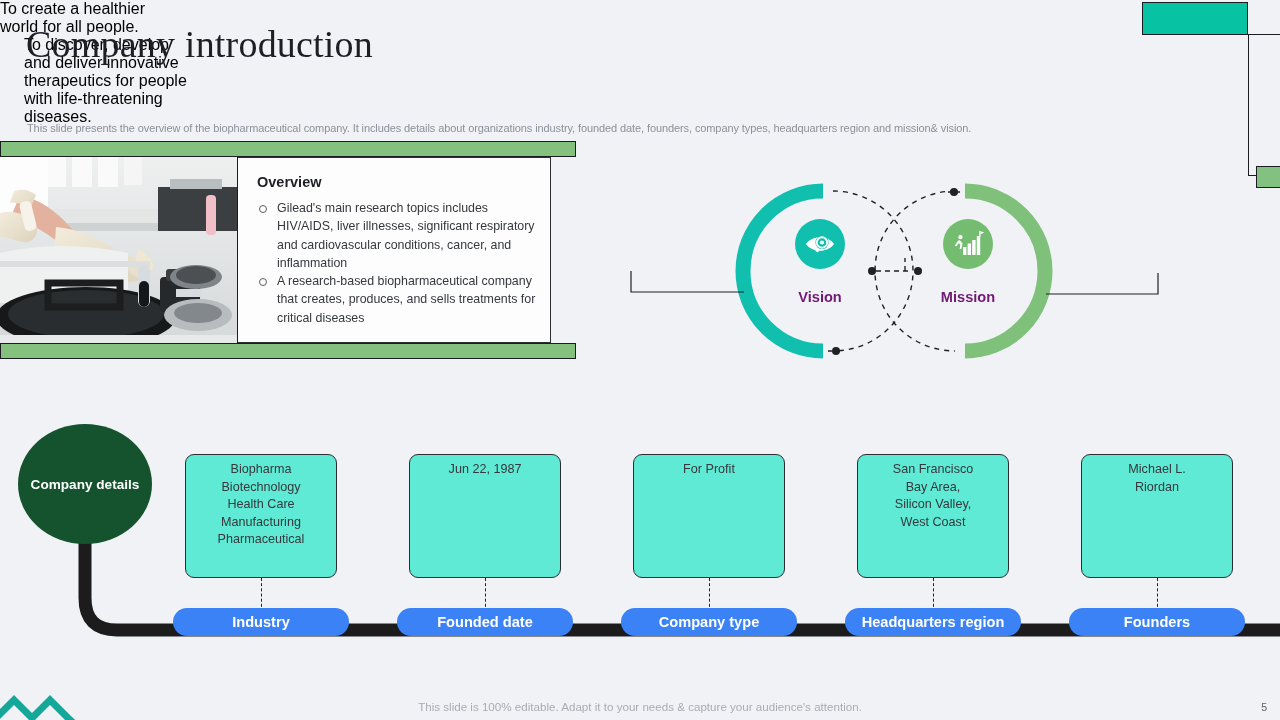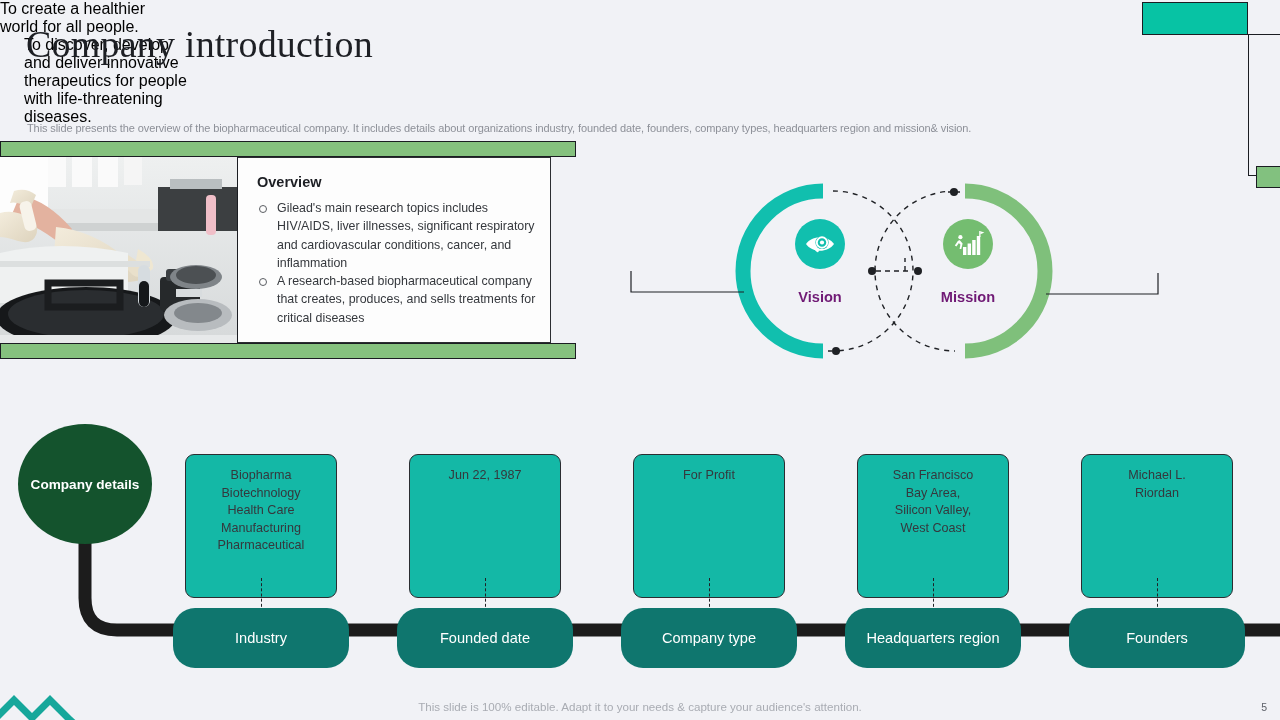--- a/index.html
+++ b/index.html
@@ -108,36 +108,36 @@
   
   #company-details-circle {
     position: absolute; left: 18px; top: 424px;
     width: 134px; height: 120px; border-radius: 50%;
     background: #14532d; color: #ffffff;
     display: flex; align-items: center; justify-content: center;
     text-align: center; font-size: 13.6px; font-weight: bold; line-height: 17px;
   }
 
   .tl-card {
-    position: absolute; top: 454px; width: 152px; height: 144px;
-    background: #14b8a6; border: 1px solid #2b2d31; border-radius: 9px;
-    padding-top: 12px; text-align: center;
+    position: absolute; top: 454px; width: 152px; height: 124px;
+    background: #5eead4; border: 1px solid #2b2d31; border-radius: 9px;
+    padding-top: 6px; text-align: center;
     font-size: 12.6px; line-height: 17.6px; color: #35383d;
   }
 
   .tl-dash {
     position: absolute; top: 578px; width: 0; height: 34px;
     border-left: 1.4px dashed #1f2125;
   }
 
   .tl-pill {
-    position: absolute; top: 608px; height: 60px; border-radius: 22px;
-    background: #0f766e; color: #ffffff;
+    position: absolute; top: 608px; height: 28px; border-radius: 22px;
+    background: #3b82f6; color: #ffffff;
     display: flex; align-items: center; justify-content: center;
-    font-size: 14.6px; font-weight: normal;
+    font-size: 14.6px; font-weight: bold;
   }
 
   #timeline-svg { position: absolute; left: 0; top: 400px; }
 
   
   #footer-note {
     position: absolute; left: 0; top: 700px; width: 1280px;
     text-align: center; font-size: 11.6px; color: #a9acb3;
   }
   #page-number {

